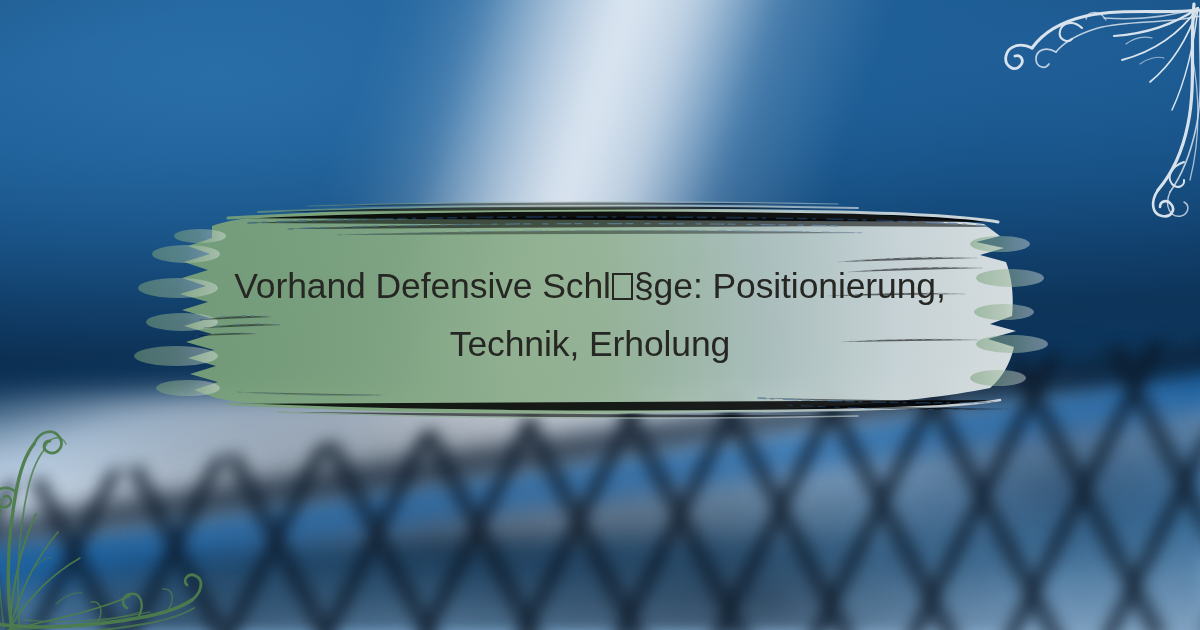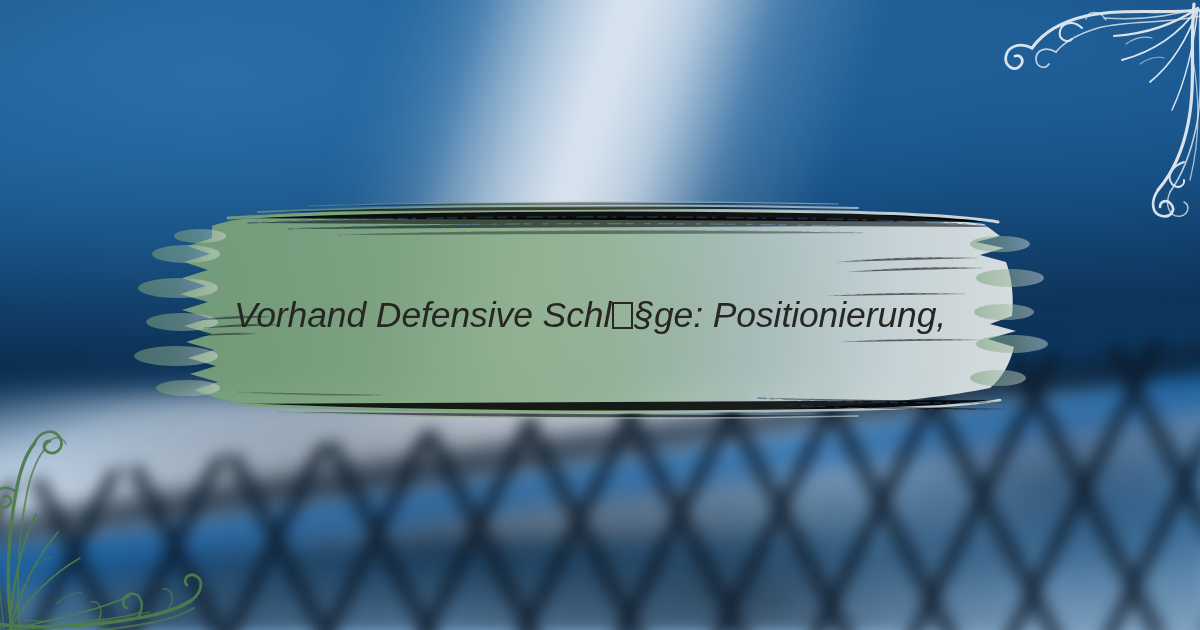--- a/index.html
+++ b/index.html
@@ -155,21 +155,21 @@
     align-items:center; justify-content:center;
     gap:12px;
     text-align:center;
     color:#262622;
     font-size:35.5px;
     font-weight:400;
     line-height:1.30;
     letter-spacing:-0.1px;
     z-index:6;
   }
-  #title .line { display:block; white-space:nowrap;font-style:italic; }
+  #title .line { display:block; white-space:nowrap; }
   #title .tofu {
     display:inline-block;
     width:0.58em; height:0.78em;
     border:2.4px solid #262622;
     vertical-align:-0.07em;
     margin:0 0.035em;
   }
 </style>
 </head>
 <body>
@@ -344,15 +344,16 @@
         <path d="M700 70 C740 66 790 64 840 66" stroke-width="1.1" stroke-dasharray="6 5 2 8"></path>
         <path d="M710 80 C752 76 800 74 846 76" stroke-width="0.9" stroke-dasharray="4 7 3 6"></path>
         <path d="M690 104 C730 101 780 100 828 102" stroke-width="1.0" stroke-dasharray="5 6 2 9"></path>
         <path d="M704 150 C744 147 794 146 842 148" stroke-width="0.9" stroke-dasharray="3 8 4 5"></path>
       </g>
     </svg>
   </div>
 
   <h1 id="title">
     <span class="line"><span>Vorhand Defensive Schl</span><span class="tofu"></span><span>§ge: Positionierung,</span></span>
+    <span class="line">Technik, Erholung</span>
   </h1>
 
 </div>
 
 </body></html>

